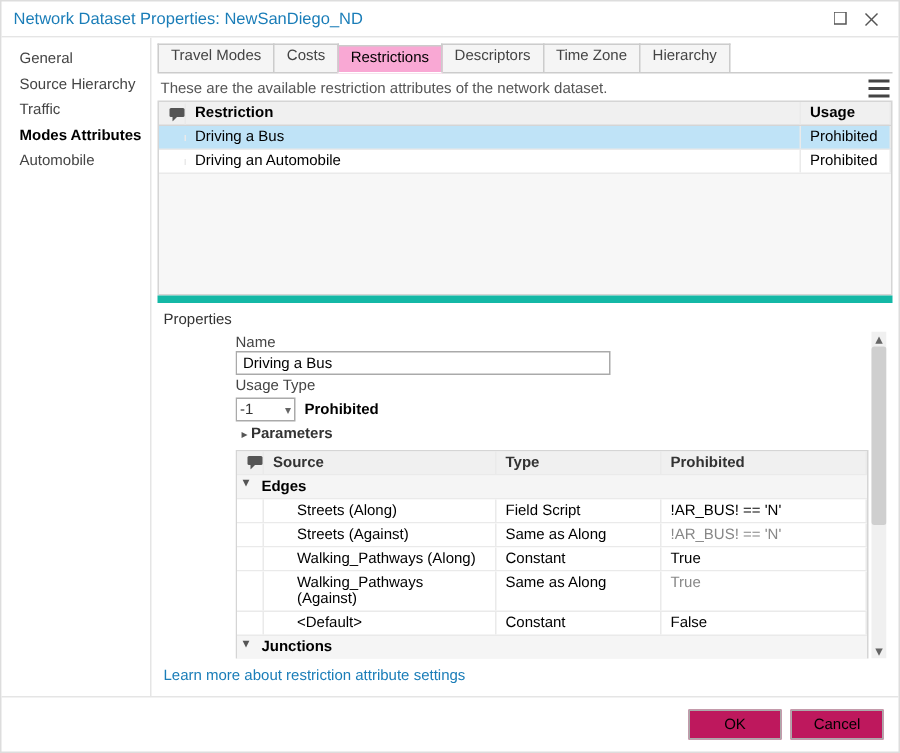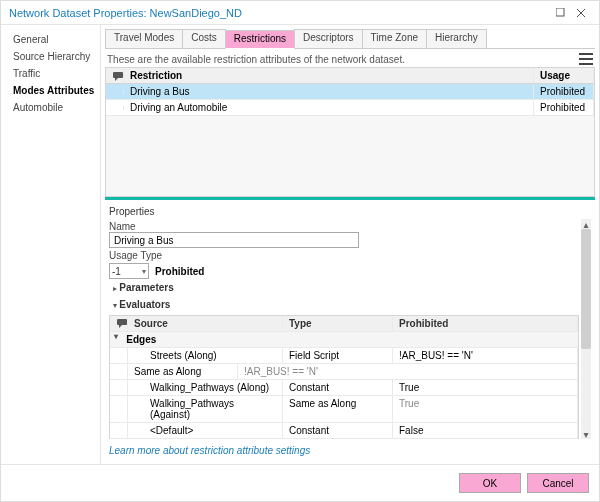--- a/index.html
+++ b/index.html
@@ -23,23 +23,23 @@
   .restrict-table { border: 1px solid #d5d5d5; background: #fafafa; }
   .rt-header, .rt-row { display: flex; align-items: center; background: #fff; }
   .rt-header { background: #f0f0f0; border-bottom: 1px solid #d5d5d5; }
   .rt-cell { padding: 2px 6px; border-right: 1px solid #eaeaea; }
   .rt-icon { width: 18px; text-align: center; }
   .rt-name { flex: 1; }
   .rt-usage { width: 60px; }
   .rt-row { border-bottom: 1px solid #eaeaea; }
   .rt-row.selected { background: #bfe3f7; }
   .rt-filler { height: 80px; background: #f7f7f7; }
-  .properties { border-top: 3px solid #14b8a6; padding: 4px 4px 2px 4px; flex: 1; display: flex; flex-direction: column; overflow: hidden; }
+  .properties { border-top: 5px solid #14b8a6; padding: 4px 4px 2px 4px; flex: 1; display: flex; flex-direction: column; overflow: hidden; }
   .properties .sect-title { color: #333; margin: 2px 0; }
-  .prop-body { flex: 1; overflow: hidden; display: flex; }
+  .prop-body { flex: 1; overflow: hidden; display: flex; margin-left: 48px; }
   .prop-scroll { flex: 1; overflow: hidden; padding-right: 2px; }
   .scrollbar { width: 10px; background: #f0f0f0; display: flex; flex-direction: column; align-items: center; }
   .scrollbar .arrow { height: 10px; width: 100%; display: flex; align-items: center; justify-content: center; color: #666; cursor: pointer; }
   .scrollbar .track { flex: 1; position: relative; width: 100%; }
   .scrollbar .thumb { position: absolute; top: 0; width: 100%; height: 60%; background: #cfcfcf; border-radius: 2px; }
   .field-label { color: #444; margin: 2px 0 0 0; }
   .text-input { width: 250px; height: 16px; border: 1px solid #aaa; padding: 1px 4px; background: #fff; }
   .inline-row { display: flex; align-items: center; gap: 6px; margin-top: 2px; }
   .select { width: 40px; height: 16px; border: 1px solid #aaa; background: #fff; display: flex; align-items: center; justify-content: space-between; padding: 0 2px; cursor: pointer; }
   .select .val { color: #333; }
@@ -53,23 +53,23 @@
   .et-header { background: #f0f0f0; font-weight: 600; color: #333; }
   .et-cell { padding: 2px 6px; border-right: 1px solid #eaeaea; }
   .et-icon { width: 18px; }
   .et-src { width: 155px; }
   .et-type { width: 110px; }
   .et-val { flex: 1; }
   .et-group { background: #f5f5f5; font-weight: 600; padding-left: 4px; cursor: pointer; }
   .et-group::before { content: "\25BE\00A0"; font-size: 8px; color: #555; }
   .et-row.indent .et-src { padding-left: 22px; }
   .muted { color: #888; }
-  .link { color: #1a7db8; padding: 6px 0; cursor: pointer; font-style: italic; }
+  .link { color: #1a7db8; padding: 6px 0; cursor: pointer; }
   .footer { border-top: 1px solid #e5e5e5; display: flex; justify-content: flex-end; padding: 8px 10px; gap: 6px; }
-  .btn { min-width: 62px; height: 20px; border: 1px solid #aaa; background: #f9a8d4; cursor: pointer; display: inline-flex; align-items: center; justify-content: center; }
+  .btn { min-width: 62px; height: 20px; border: 1px solid #aaa; background: #be185d; cursor: pointer; display: inline-flex; align-items: center; justify-content: center; }
   svg { display: block; }
 </style>
 </head>
 <body>
 
 <div class="window">
 
   <div class="titlebar">
     <div class="title">Network Dataset Properties: NewSanDiego_ND</div>
     <div class="win-btn">
@@ -152,21 +152,20 @@
             <div class="field-label">Usage Type</div>
             <div class="inline-row">
               <div class="select">
                 <span class="val">-1</span>
                 <span class="car">▾</span>
               </div>
               <span class="bold">Prohibited</span>
             </div>
 
             <div class="tree-item closed"><span class="bold">Parameters</span></div>
-            <div class="tree-item open"><span class="bold">Evaluators</span></div>
 
             
             <div class="eval-table">
               <div class="et-header">
                 <div class="et-cell et-icon">
                   <svg width="12" height="10">
                       <rect x="1" y="1" width="10" height="6" rx="1" fill="#555"></rect>
                       <polygon points="3,7 6,7 3,10" fill="#555"></polygon>
                     </svg>
                 </div>
@@ -179,20 +178,21 @@
                     <div class="et-cell" style="flex:1;border:none">Edges</div>
                   </div>
                   <div class="et-row indent">
                     <div class="et-cell et-icon"></div>
                     <div class="et-cell et-src">Streets (Along)</div>
                     <div class="et-cell et-type">Field Script</div>
                     <div class="et-cell et-val ">!AR_BUS! == 'N'</div>
                   </div>
                   <div class="et-row indent">
                     <div class="et-cell et-icon"></div>
+                    <div class="et-cell et-src">Streets (Against)</div>
                     <div class="et-cell et-type">Same as Along</div>
                     <div class="et-cell et-val muted">!AR_BUS! == 'N'</div>
                   </div>
                   <div class="et-row indent">
                     <div class="et-cell et-icon"></div>
                     <div class="et-cell et-src">Walking_Pathways (Along)</div>
                     <div class="et-cell et-type">Constant</div>
                     <div class="et-cell et-val ">True</div>
                   </div>
                   <div class="et-row indent">

